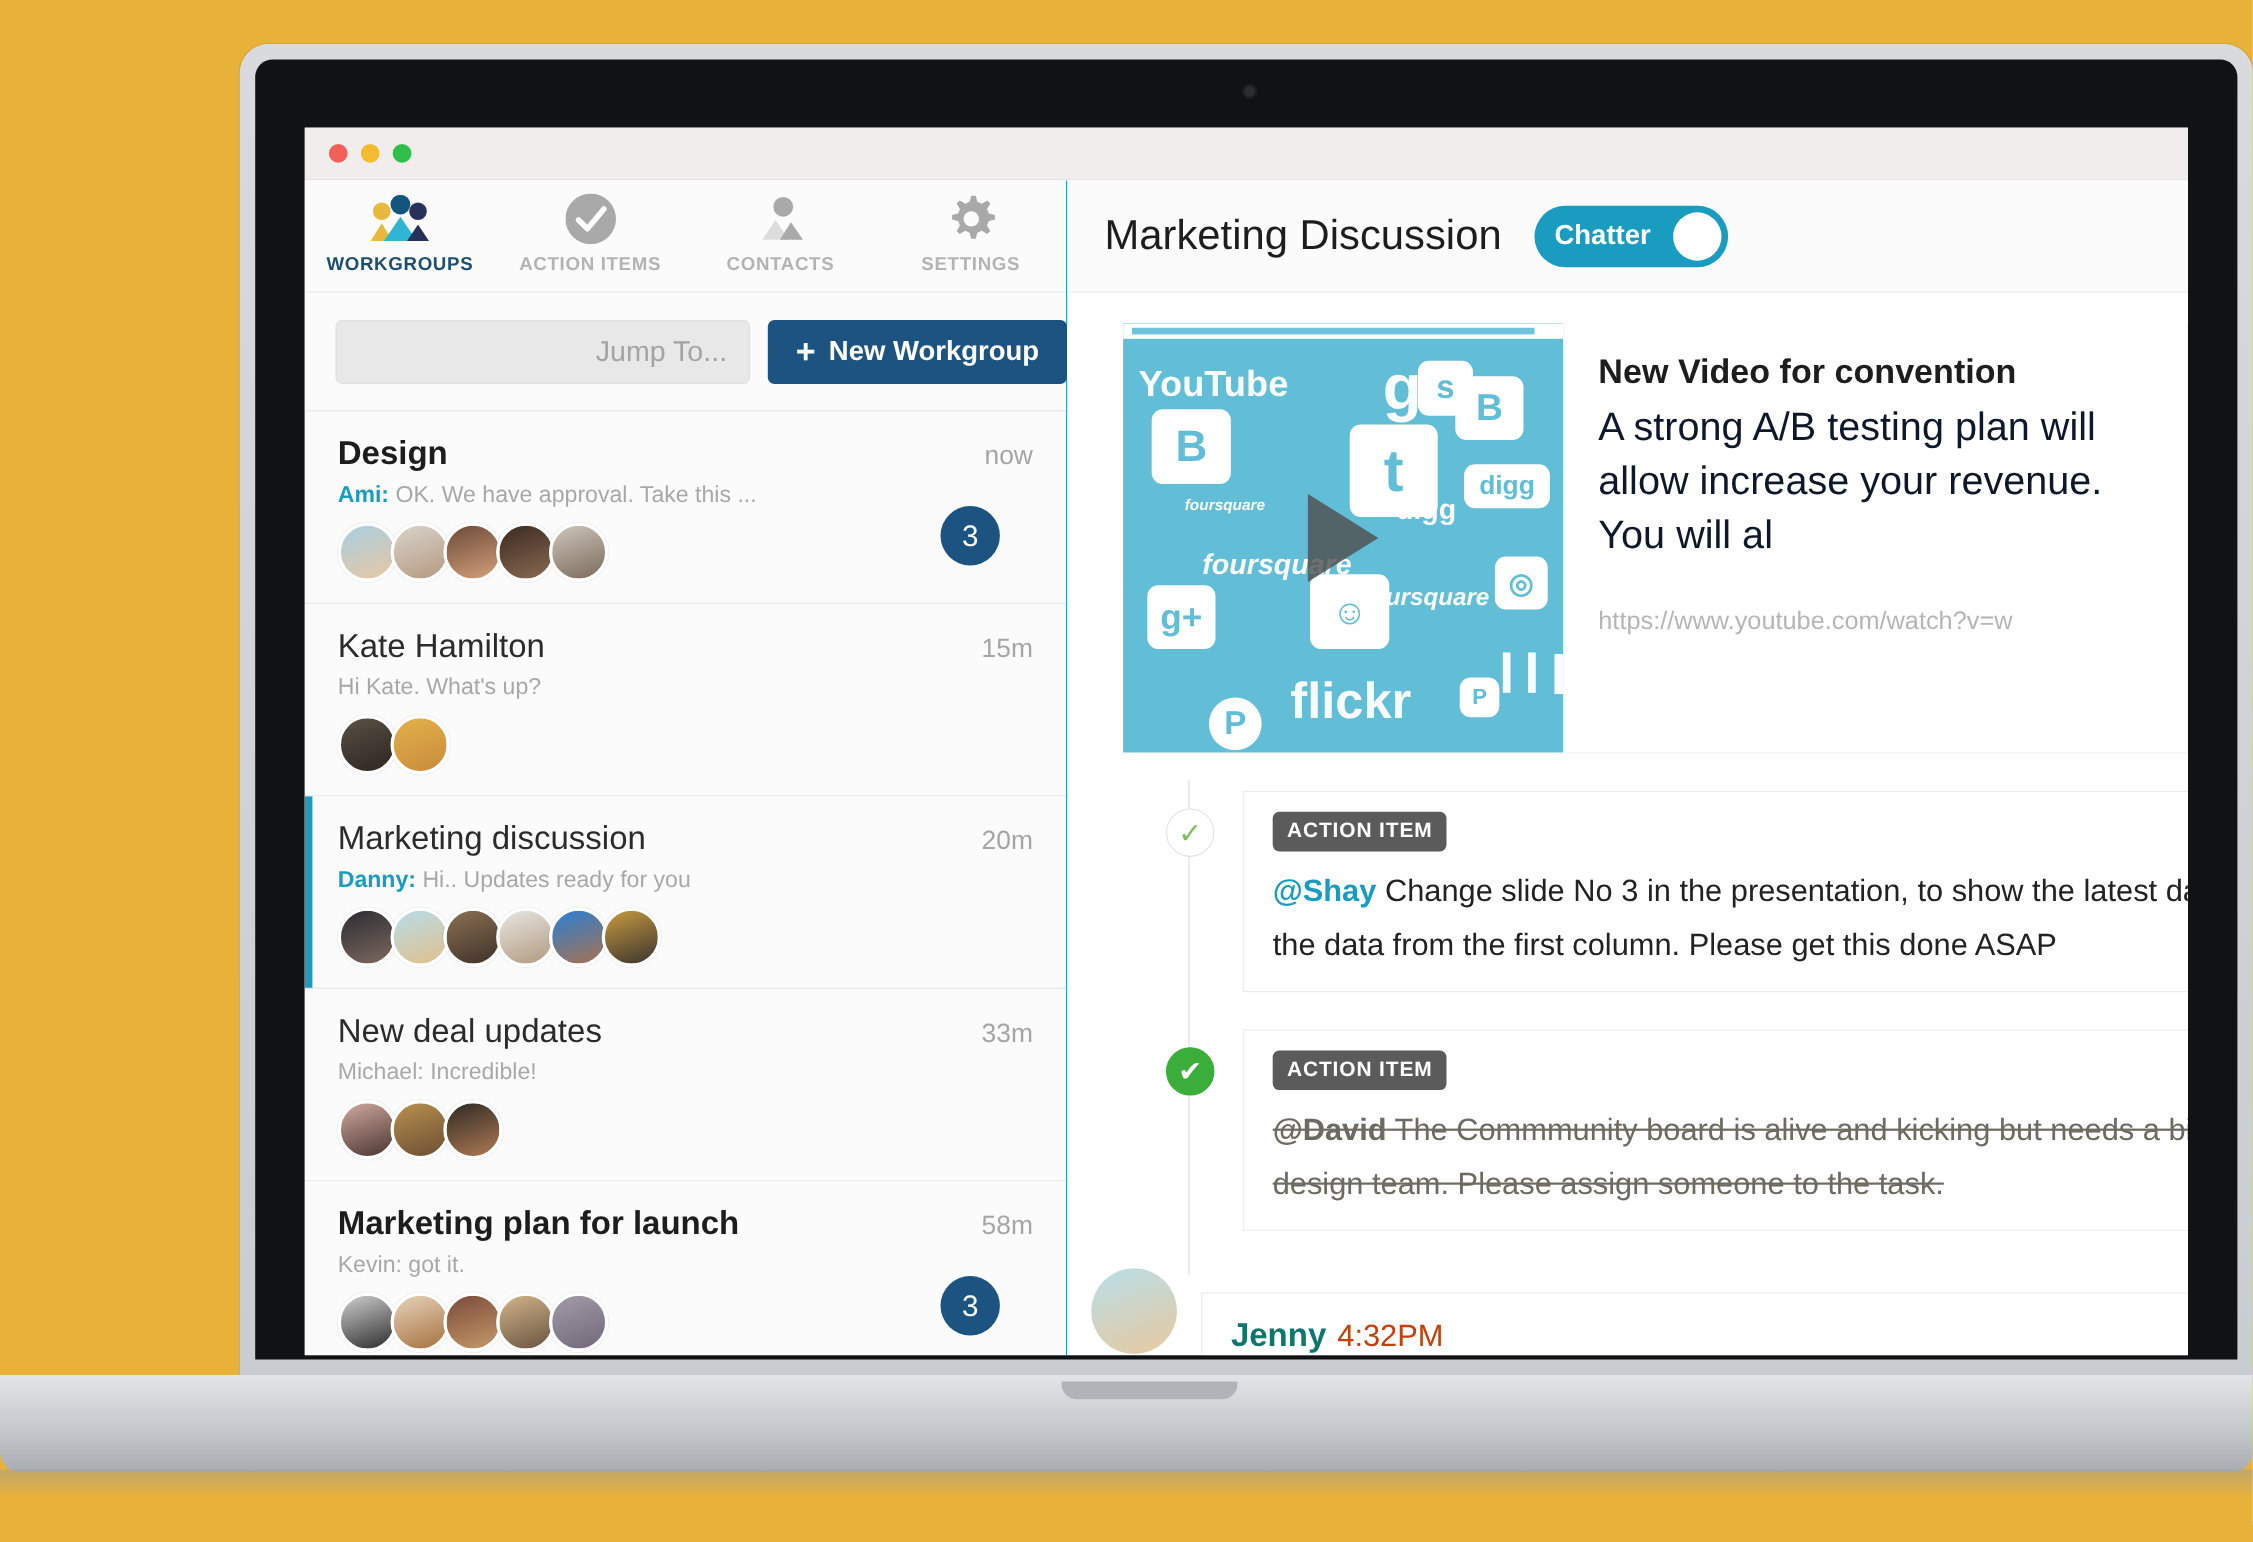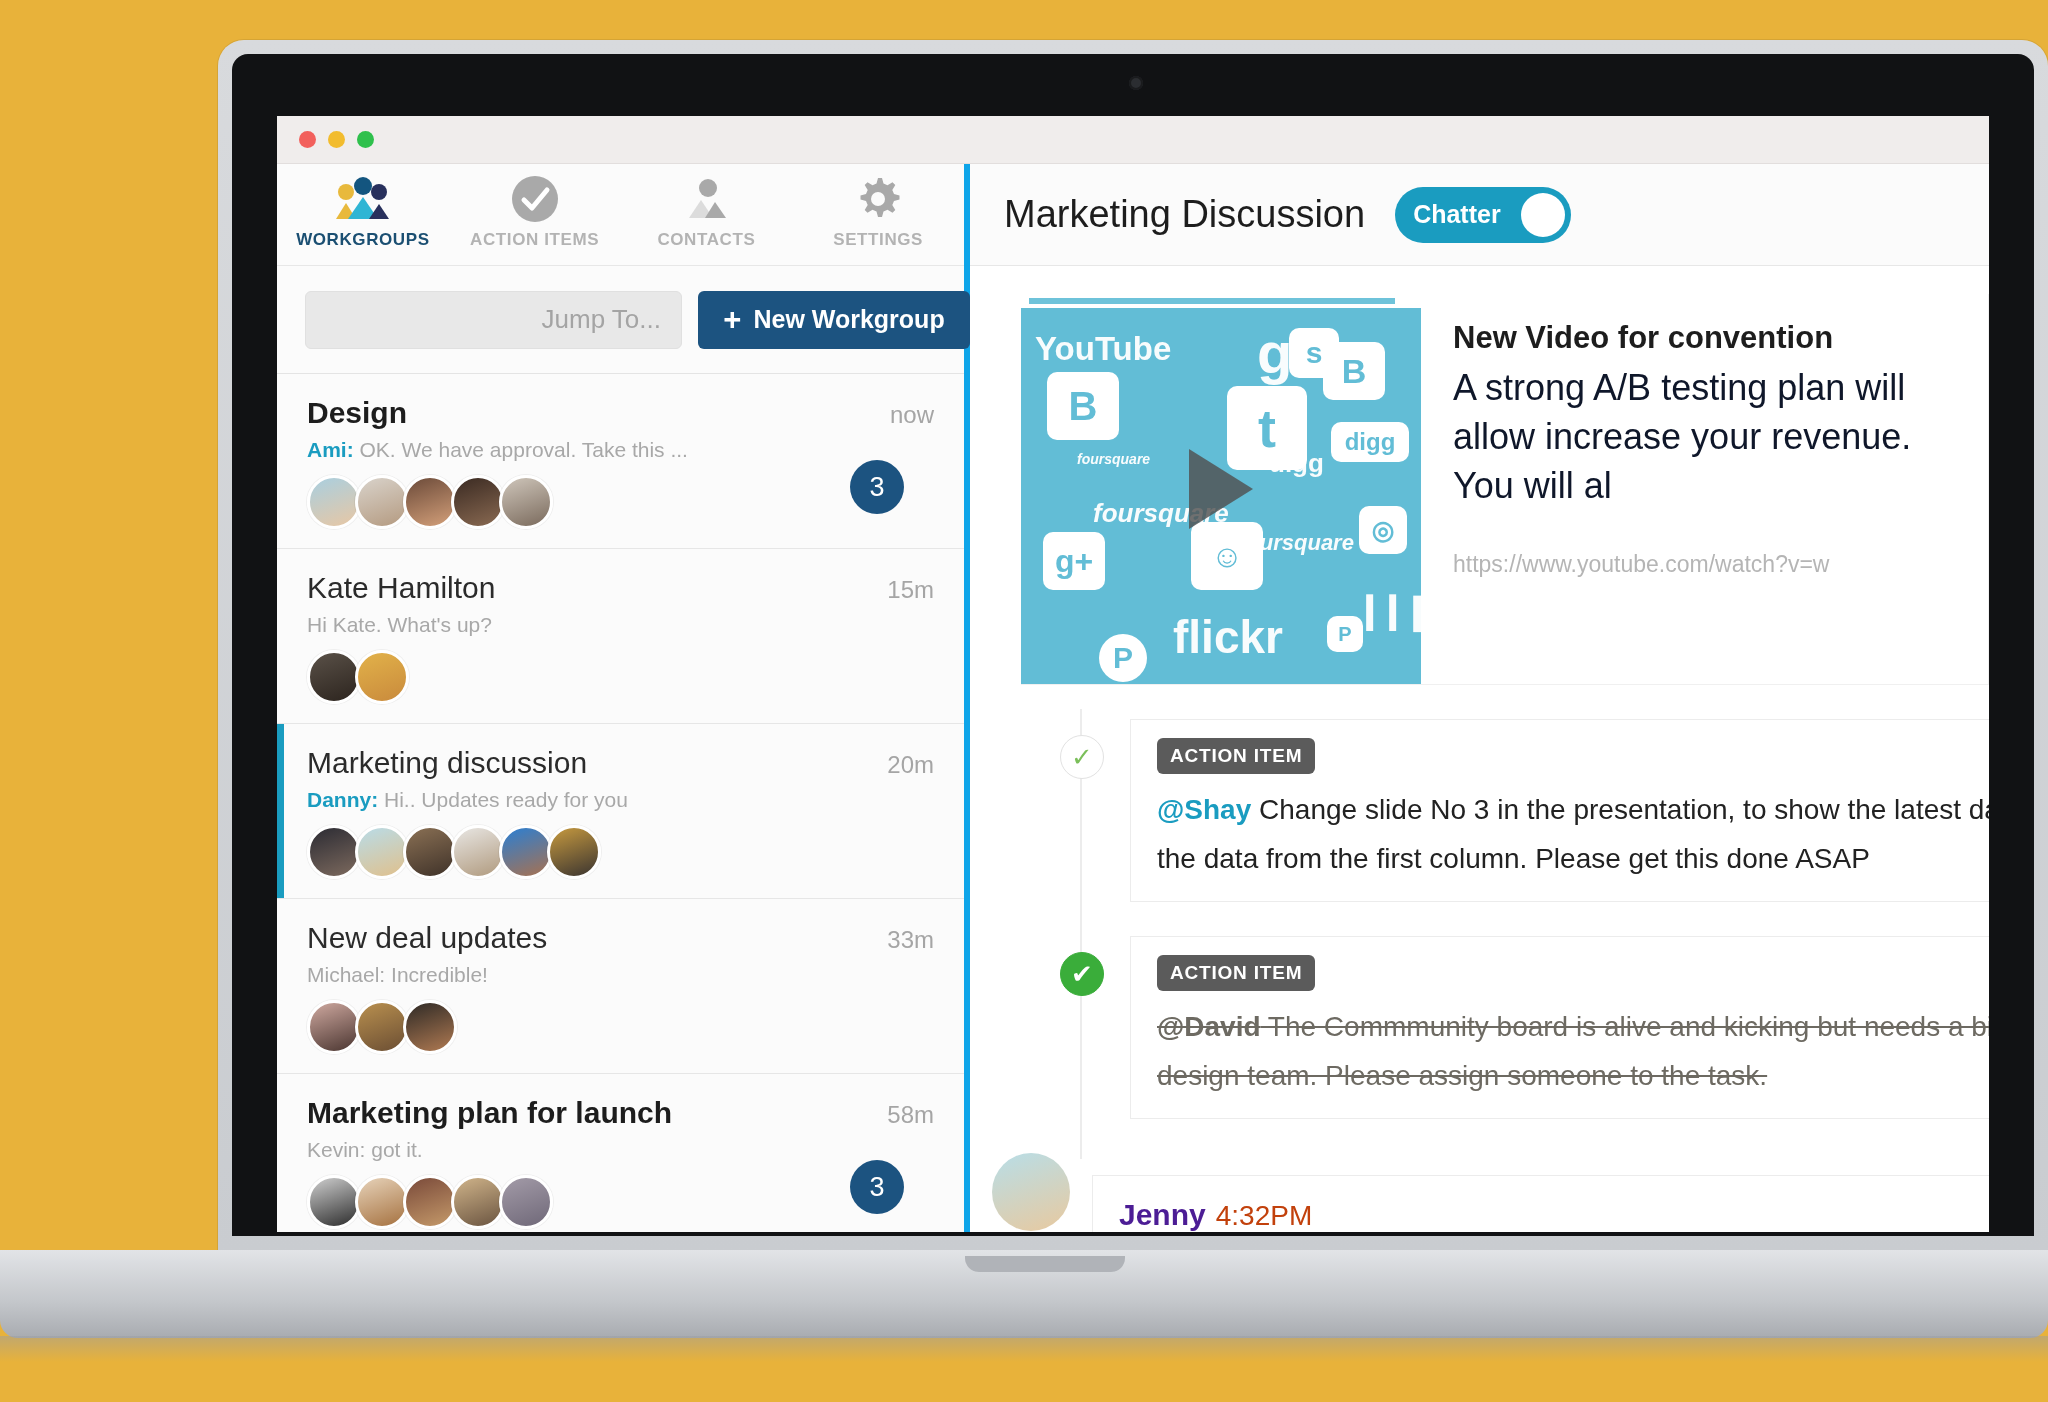--- a/index.html
+++ b/index.html
@@ -75,21 +75,21 @@
   .dot{ width:17px; height:17px; border-radius:50%; }
   .dot.red{ background:#f2605c; }
   .dot.yellow{ background:#f2bc2e; }
   .dot.green{ background:#2fc04c; }
 
   .app-body{ display:flex; height:1068px; }
 
   
   .left-col{
     width:693px; background:#fbfbfb;
-    border-right:6px solid #0ea5e9;
+    border-right:1px solid #0ea5e9;
     display:flex; flex-direction:column;
   }
 
   .navbar{
     height:102px;
     display:flex; align-items:flex-start;
     padding-top:12px;
     border-bottom:1px solid #e7e7e7;
     background:#fbfbfb;
   }
@@ -252,21 +252,21 @@
   .ai-text.done{ color:#6d6a62; text-decoration:line-through; }
   .ai-text.done .mention{ color:#6d6a62; }
 
   
   .msg-row{ display:flex; align-items:flex-start; gap:22px; padding-left:22px; margin-top:6px; }
   .msg-av{ width:78px; height:78px; border-radius:50%; flex:none; background-size:cover; }
   .msg-card{
     flex:1; min-width:0; border:1px solid #ececec; border-right:none;
     padding:22px 26px; margin-top:22px; background:#fff;
   }
-  .msg-name{ font-size:30px; font-weight:bold; color:#4c1d95; }
+  .msg-name{ font-size:30px; font-weight:bold; color:#0f766e; }
   .msg-time{ font-size:28px; color:#c2410c; margin-left:10px; }
 </style>
 </head>
 <body>
 
 <div class="laptop-wrap">
 
   <div class="laptop-lid"></div>
   <div class="laptop-bezel"></div>
   <div class="camera"></div>

